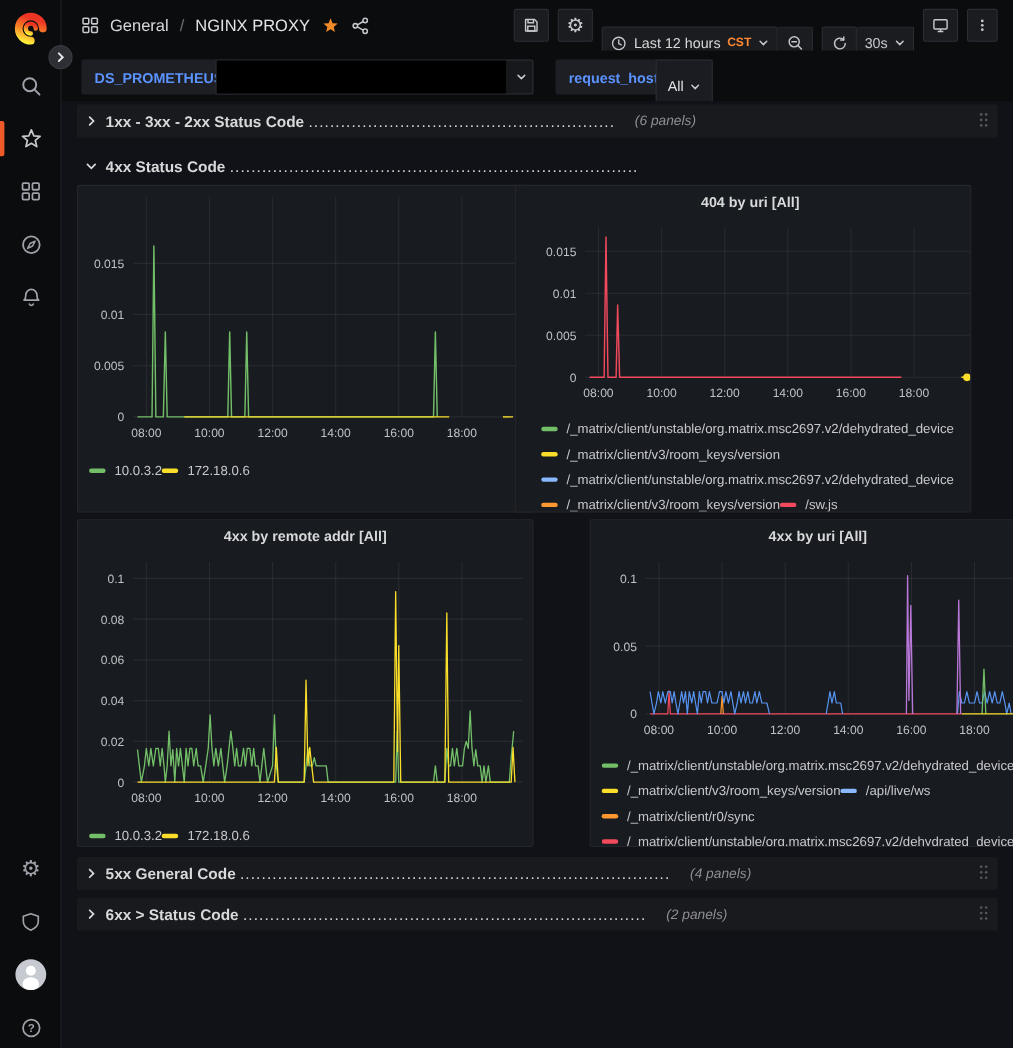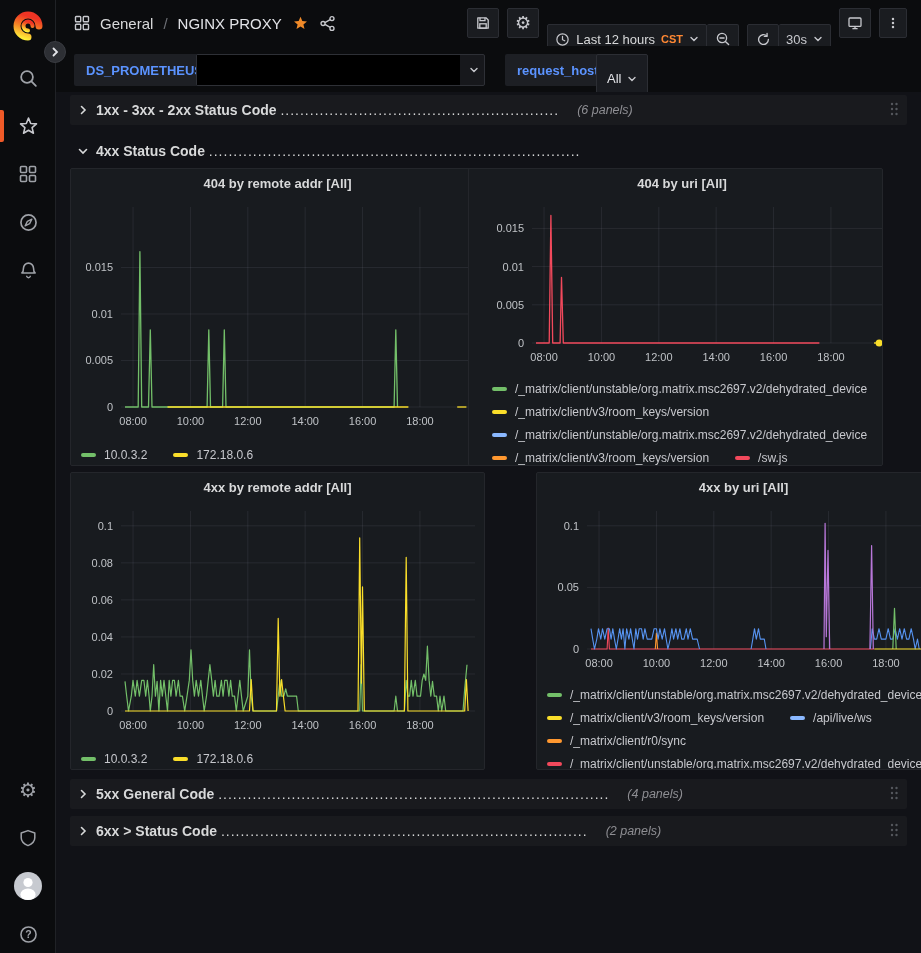--- a/index.html
+++ b/index.html
@@ -52,21 +52,21 @@
   .row-header.collapsed { background:#191a1e; border-radius:2px; }
   .row-title { font-size:14px; font-weight:bold; color:#d8d9da; white-space:nowrap; overflow:hidden; }
   .row-dots { font-weight:normal; letter-spacing:1px; }
   .row-count { font-size:12.5px; font-style:italic; color:#8e8e93; margin-left:10px; white-space:nowrap; }
   .row-handle { position:absolute; right:8px; top:6px; cursor:grab; }
   .panel-grid { position:absolute; left:14px; top:76px; width:837px; }
   .panel { position:absolute; width:415px; height:298px; background:#181b1f;
            border:1px solid #24262b; border-radius:2px; overflow:hidden; }
   .panel-title { height:28px; display:flex; align-items:center; justify-content:center;
                  font-size:13px; font-weight:bold; color:#d8d9da; cursor:pointer; }
-  .legend { padding:2px 8px 0 10px; display:flex; flex-wrap:wrap; column-gap:26px;
+  .legend { padding:2px 8px 0 10px; display:flex; flex-wrap:wrap; 
             overflow:hidden; align-content:flex-start; }
   .legend-item { display:flex; align-items:center; height:23px; font-size:12px; color:#c7c8cd;
                  white-space:nowrap; cursor:pointer; }
   .legend-item.wide { flex-basis:100%; overflow:hidden; }
   .legend-swatch { width:15px; height:4px; border-radius:2px; margin-right:8px; flex:0 0 auto; }
   svg.chart text { font-family:"Liberation Sans", sans-serif; font-size:11px; fill:#bfc2c6; }
 </style>
 </head>
 <body>
 
@@ -289,21 +289,21 @@
     </div>
 
     <div class="row-header" style="top:44px">
       <svg width="10" height="10" viewBox="0 0 10 10">
         <polyline points="1.5,3.5 5,7 8.5,3.5" fill="none" stroke="#d8d9da" stroke-width="1.6" stroke-linecap="round"></polyline>
       </svg>
       <span class="row-title"><span>4xx Status Code</span> <span class="row-dots">............................................................................</span></span>
     </div>
 
     <div class="panel-grid" id="panel-grid">
-        <section class="panel" style="left: 0px; top: 0px;"><div class="panel-title">404 by remote addr [All]</div><svg class="chart" width="413" height="240" viewBox="0 0 413 240">
+        <section class="panel" style="left: 0px; top: 0px;"><svg class="chart" width="413" height="240" viewBox="0 0 413 240">
             <line x1="50" x2="404" y1="210" y2="210" stroke="rgba(204,204,220,0.09)" stroke-width="1"></line>
             <text x="42" y="214" text-anchor="end">0</text>
             <line x1="50" x2="404" y1="163.48837209302326" y2="163.48837209302326" stroke="rgba(204,204,220,0.09)" stroke-width="1"></line>
             <text x="42" y="167.48837209302326" text-anchor="end">0.005</text>
             <line x1="50" x2="404" y1="116.9767441860465" y2="116.9767441860465" stroke="rgba(204,204,220,0.09)" stroke-width="1"></line>
             <text x="42" y="120.9767441860465" text-anchor="end">0.01</text>
             <line x1="50" x2="404" y1="70.46511627906978" y2="70.46511627906978" stroke="rgba(204,204,220,0.09)" stroke-width="1"></line>
             <text x="42" y="74.46511627906978" text-anchor="end">0.015</text>
             <line x1="62.04862236628849" x2="62.04862236628849" y1="10" y2="210" stroke="rgba(204,204,220,0.09)" stroke-width="1"></line>
             <text x="62.04862236628849" y="228" text-anchor="middle">08:00</text>

